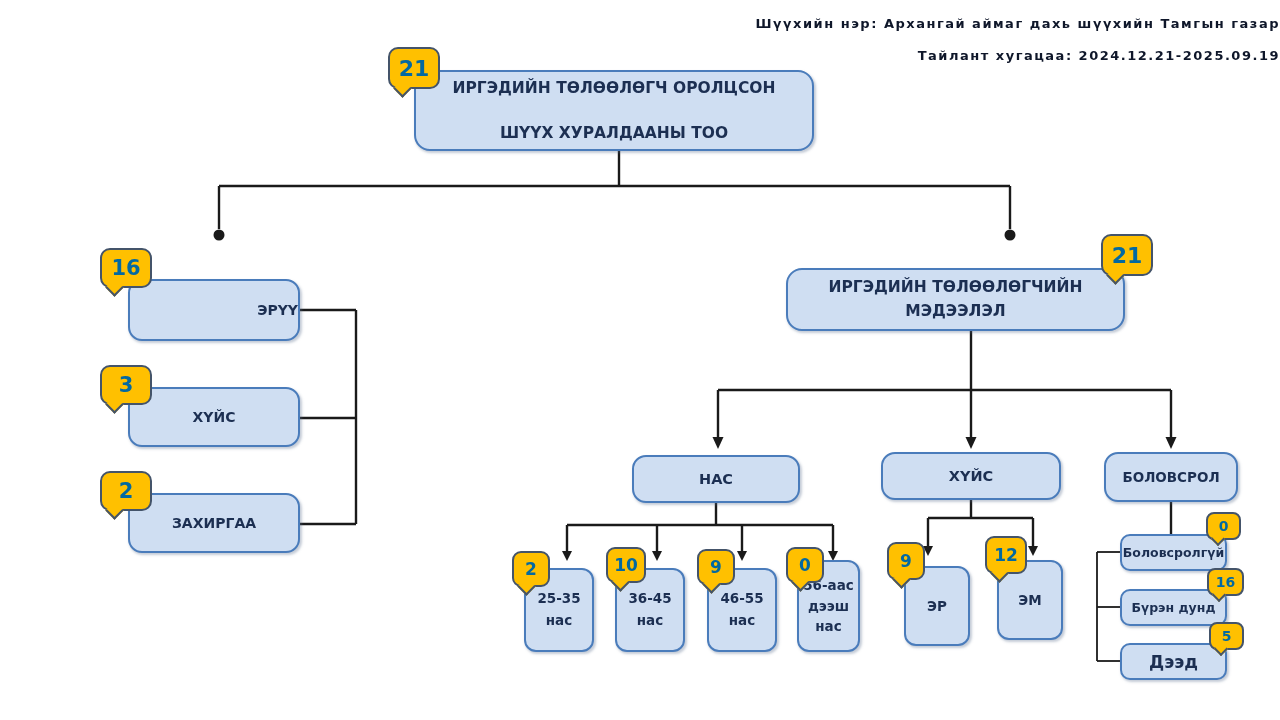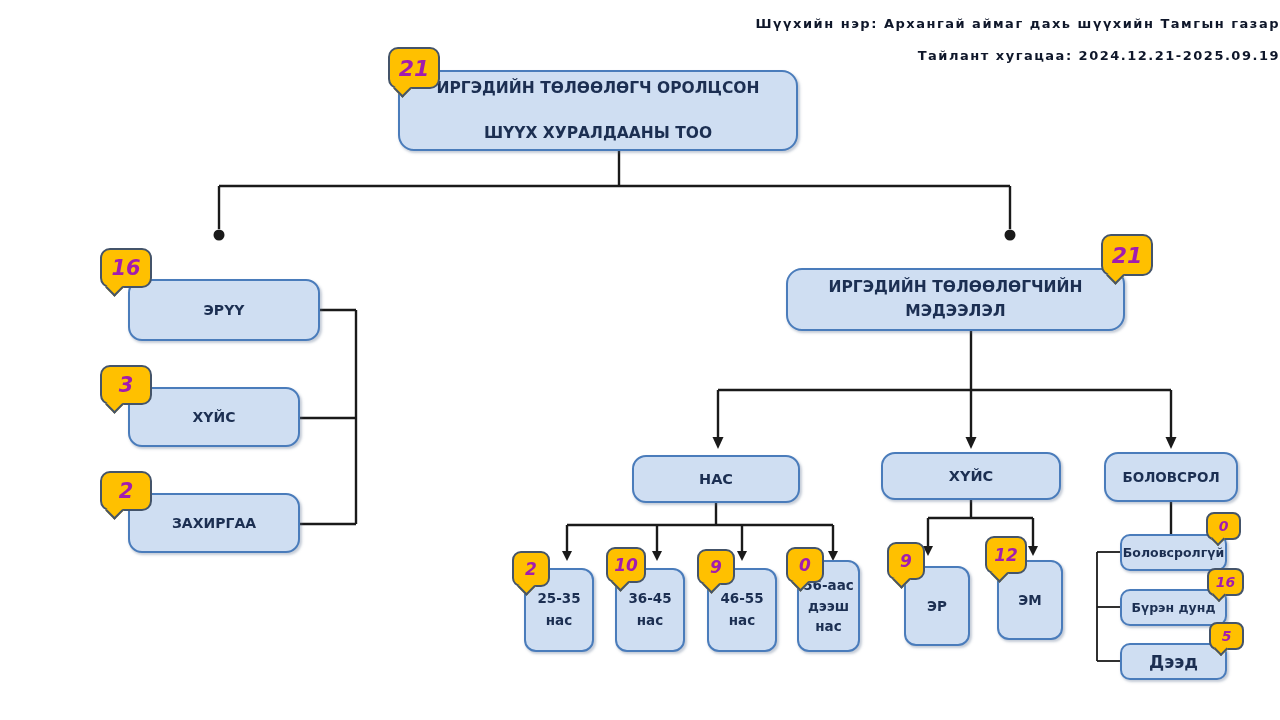--- a/index.html
+++ b/index.html
@@ -17,21 +17,21 @@
     background:#cfdef2;border:2px solid #4a7cbb;border-radius:14px;
     display:flex;flex-direction:column;align-items:center;justify-content:center;
     text-align:center;color:#1c2f52;font-weight:bold;
     box-shadow:1.5px 2px 2.5px rgba(90,110,140,0.35);
   }
   .node .ln{display:block;}
   .badge{
     position:absolute;box-sizing:border-box;z-index:6;
     background:#ffc000;border:2.5px solid #44546a;border-radius:10px;
     display:flex;align-items:center;justify-content:center;
-    color:#a21caf;font-weight:bold;font-style:italic;
+    color:#0369a1;font-weight:bold;
   }
   .badge::after{
     content:"";position:absolute;left:6px;bottom:-7.5px;width:11px;height:11px;
     background:#ffc000;border-right:2.5px solid #44546a;border-bottom:2.5px solid #44546a;
     transform:rotate(45deg);
   }
   .badge.sm::after{width:8px;height:8px;bottom:-6px;left:5px;border-width:2px;}
   .nowrap{white-space:nowrap;}
 </style>
 </head>
@@ -93,29 +93,29 @@
       <polygon points="562,551 572,551 567,561"></polygon>
       <polygon points="652,551 662,551 657,561"></polygon>
       <polygon points="737,551 747,551 742,561"></polygon>
       <polygon points="828,551 838,551 833,561"></polygon>
 
       <polygon points="923,546 933,546 928,556"></polygon>
       <polygon points="1028,546 1038,546 1033,556"></polygon>
     </g>
   </svg>
 
-  <div class="node" style="left:398px;top:70px;width:400px;height:81px;border-radius:16px;font-size:15.5px;line-height:1.55;gap:20px;">
+  <div class="node" style="left:414px;top:70px;width:400px;height:81px;border-radius:16px;font-size:15.5px;line-height:1.55;gap:20px;">
     <span class="ln">ИРГЭДИЙН ТӨЛӨӨЛӨГЧ ОРОЛЦСОН</span>
     <span class="ln">ШҮҮХ ХУРАЛДААНЫ ТОО</span>
   </div>
   <div class="badge" style="left:388px;top:47px;width:52px;height:42px;font-size:22px;">
     <span>21</span>
   </div>
 
-  <div class="node" style="left:128px;top:279px;width:192px;height:62px;font-size:14px;">
+  <div class="node" style="left:128px;top:279px;width:172px;height:62px;font-size:14px;align-items:flex-end;">
     <span>ЭРҮҮ</span>
   </div>
   <div class="badge" style="left:100px;top:248px;width:52px;height:40px;font-size:21px;">
     <span>16</span>
   </div>
 
   <div class="node" style="left:128px;top:387px;width:172px;height:60px;font-size:14px;">
     <span>ХҮЙС</span>
   </div>
   <div class="badge" style="left:100px;top:365px;width:52px;height:40px;font-size:21px;">

